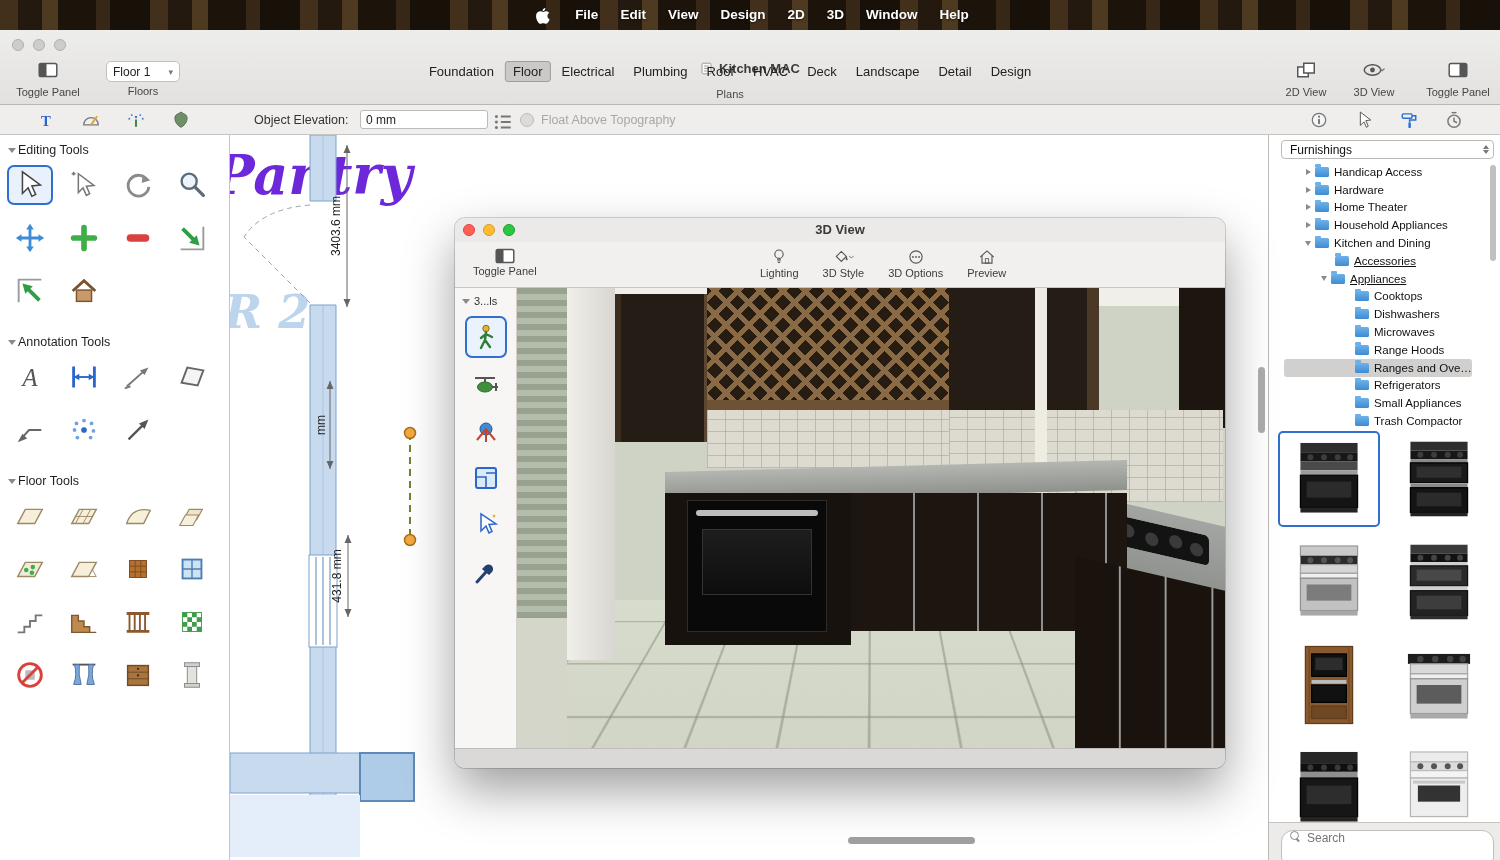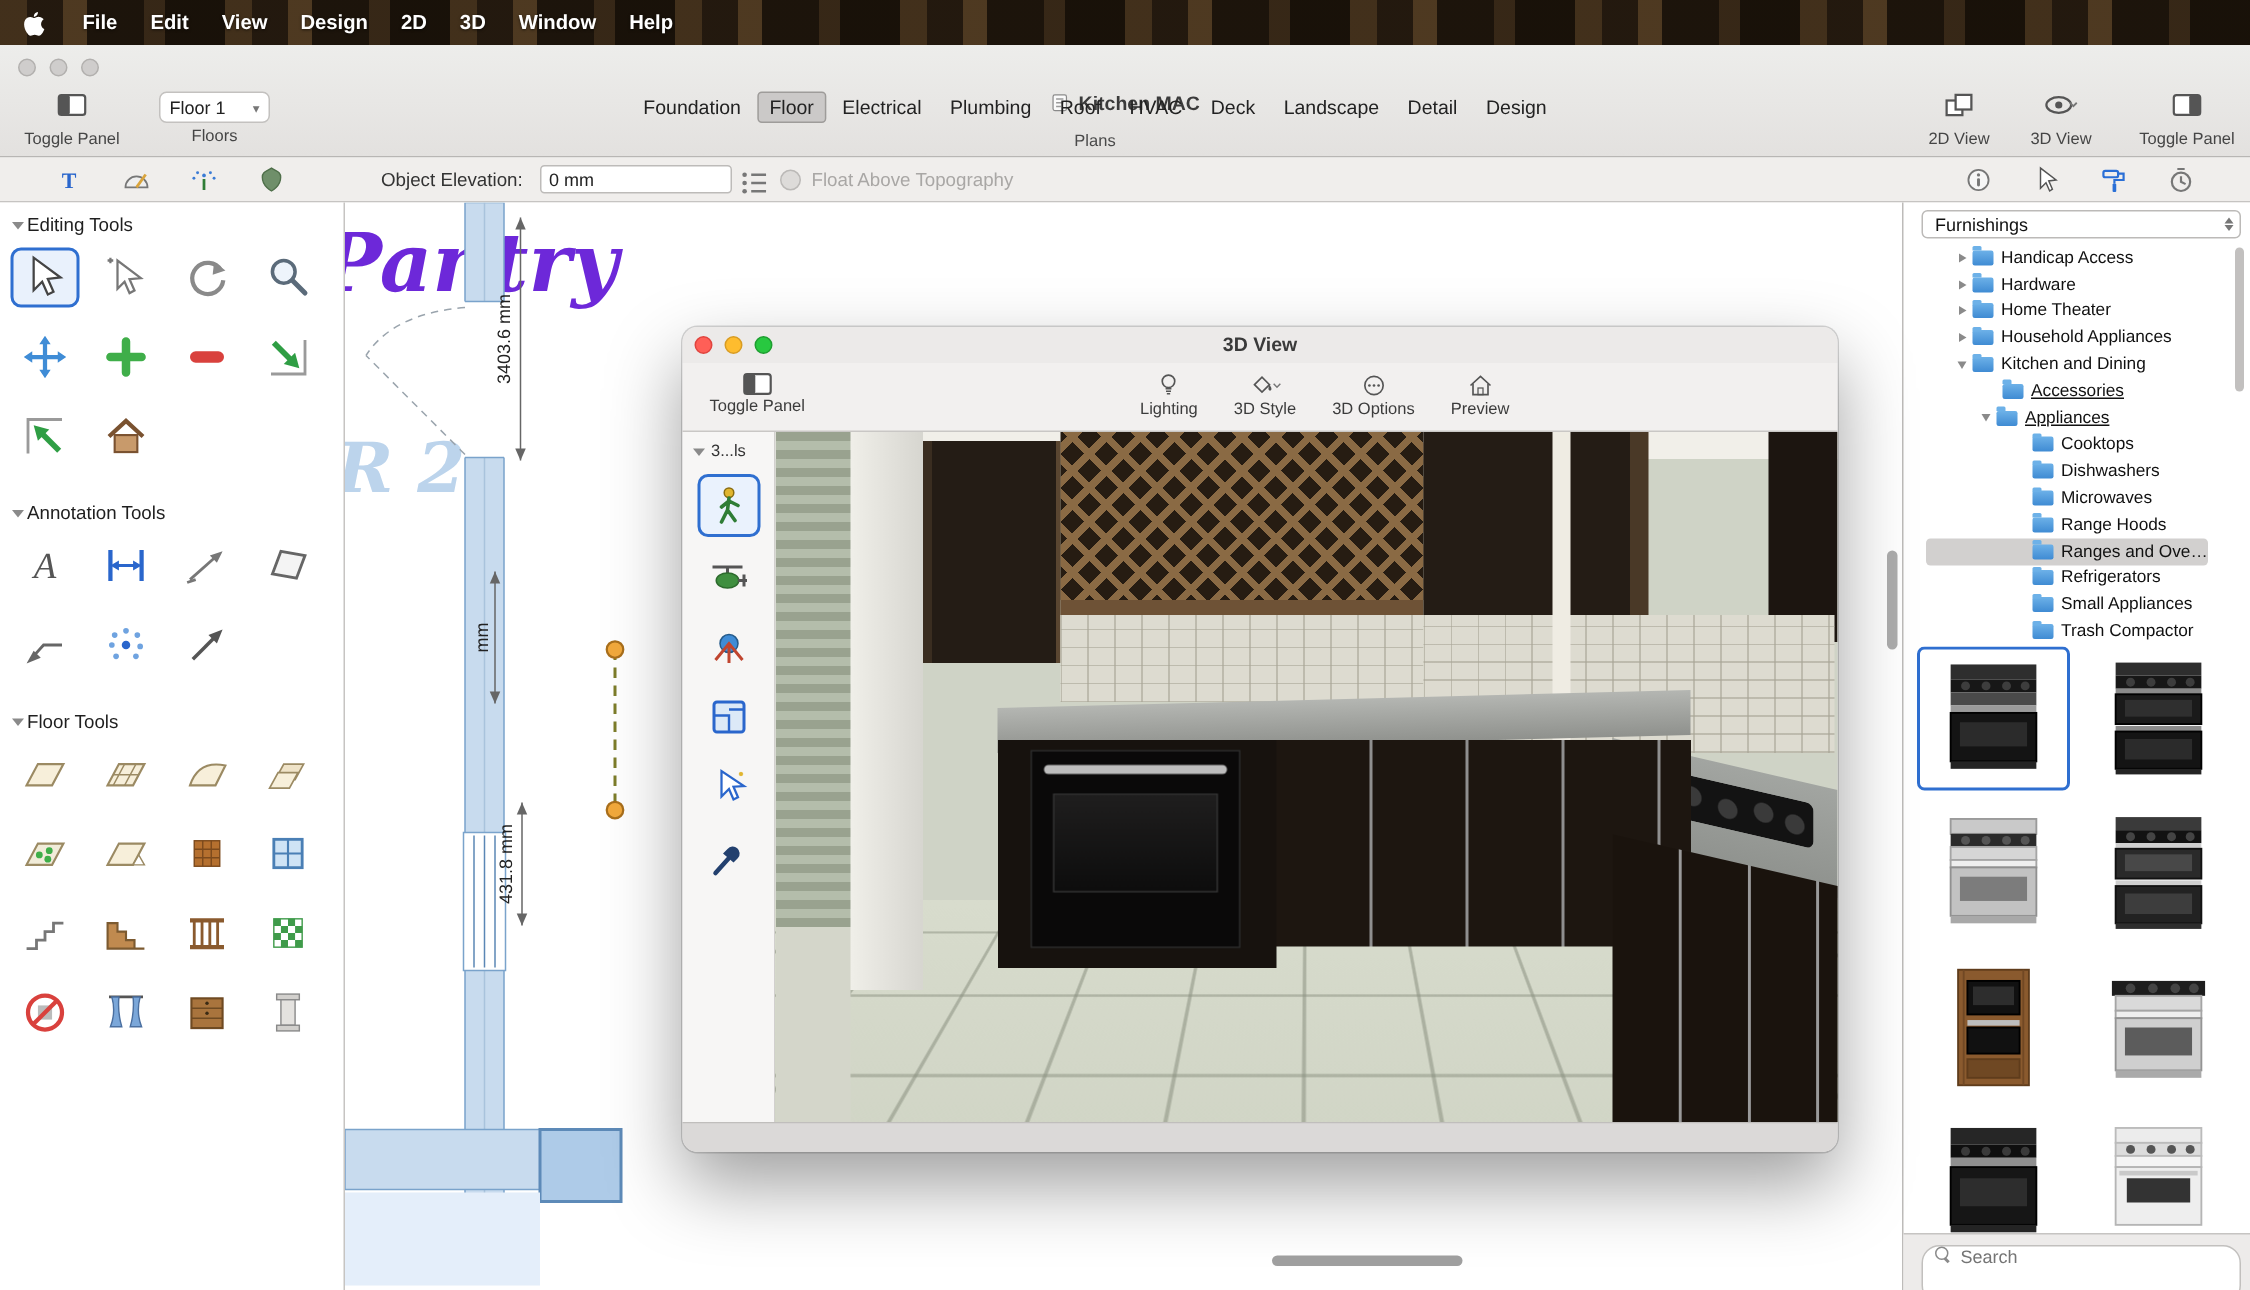--- a/index.html
+++ b/index.html
@@ -4,21 +4,21 @@
 <style>
   * { box-sizing: border-box; margin: 0; padding: 0; }
   html,body { width:1500px; height:860px; overflow:hidden; background:#fff;
     font-family:"Liberation Sans", sans-serif; -webkit-font-smoothing:antialiased; }
 
   
   #menubar { position:absolute; left:0; top:0; width:1500px; height:30px;
     background:
       linear-gradient(rgba(10,6,2,.30),rgba(10,6,2,.30)),
       repeating-linear-gradient(90deg,#5a4226 0 18px,#2e2114 18px 42px,#6b4f2e 42px 58px,#241a0f 58px 96px,#4a3620 96px 110px,#1f160c 110px 150px);
-    display:flex; align-items:center; color:#fff; z-index:10; }
+    display:flex; align-items:center; color:#fff; z-index:10;justify-content:center; }
   .apple { margin:0 14px 0 16px; display:flex; align-items:center; }
   .menu-item { padding:0 11px; line-height:30px; font-size:13.5px; font-weight:600;
     text-shadow:0 1px 2px rgba(0,0,0,.6); cursor:default; }
   .menu-item:first-of-type { margin-left:160px; }
 
   
   #chrome { position:absolute; left:0; top:30px; width:1500px; height:75px;
     background:linear-gradient(#ededeb,#e3e1df); border-bottom:1px solid #b8b6b4; }
   .lights { position:absolute; left:12px; top:9px; display:flex; gap:9px; }
   .light { width:12px; height:12px; border-radius:50%; background:#cfcdcc; border:1px solid #b2b0ae; }

